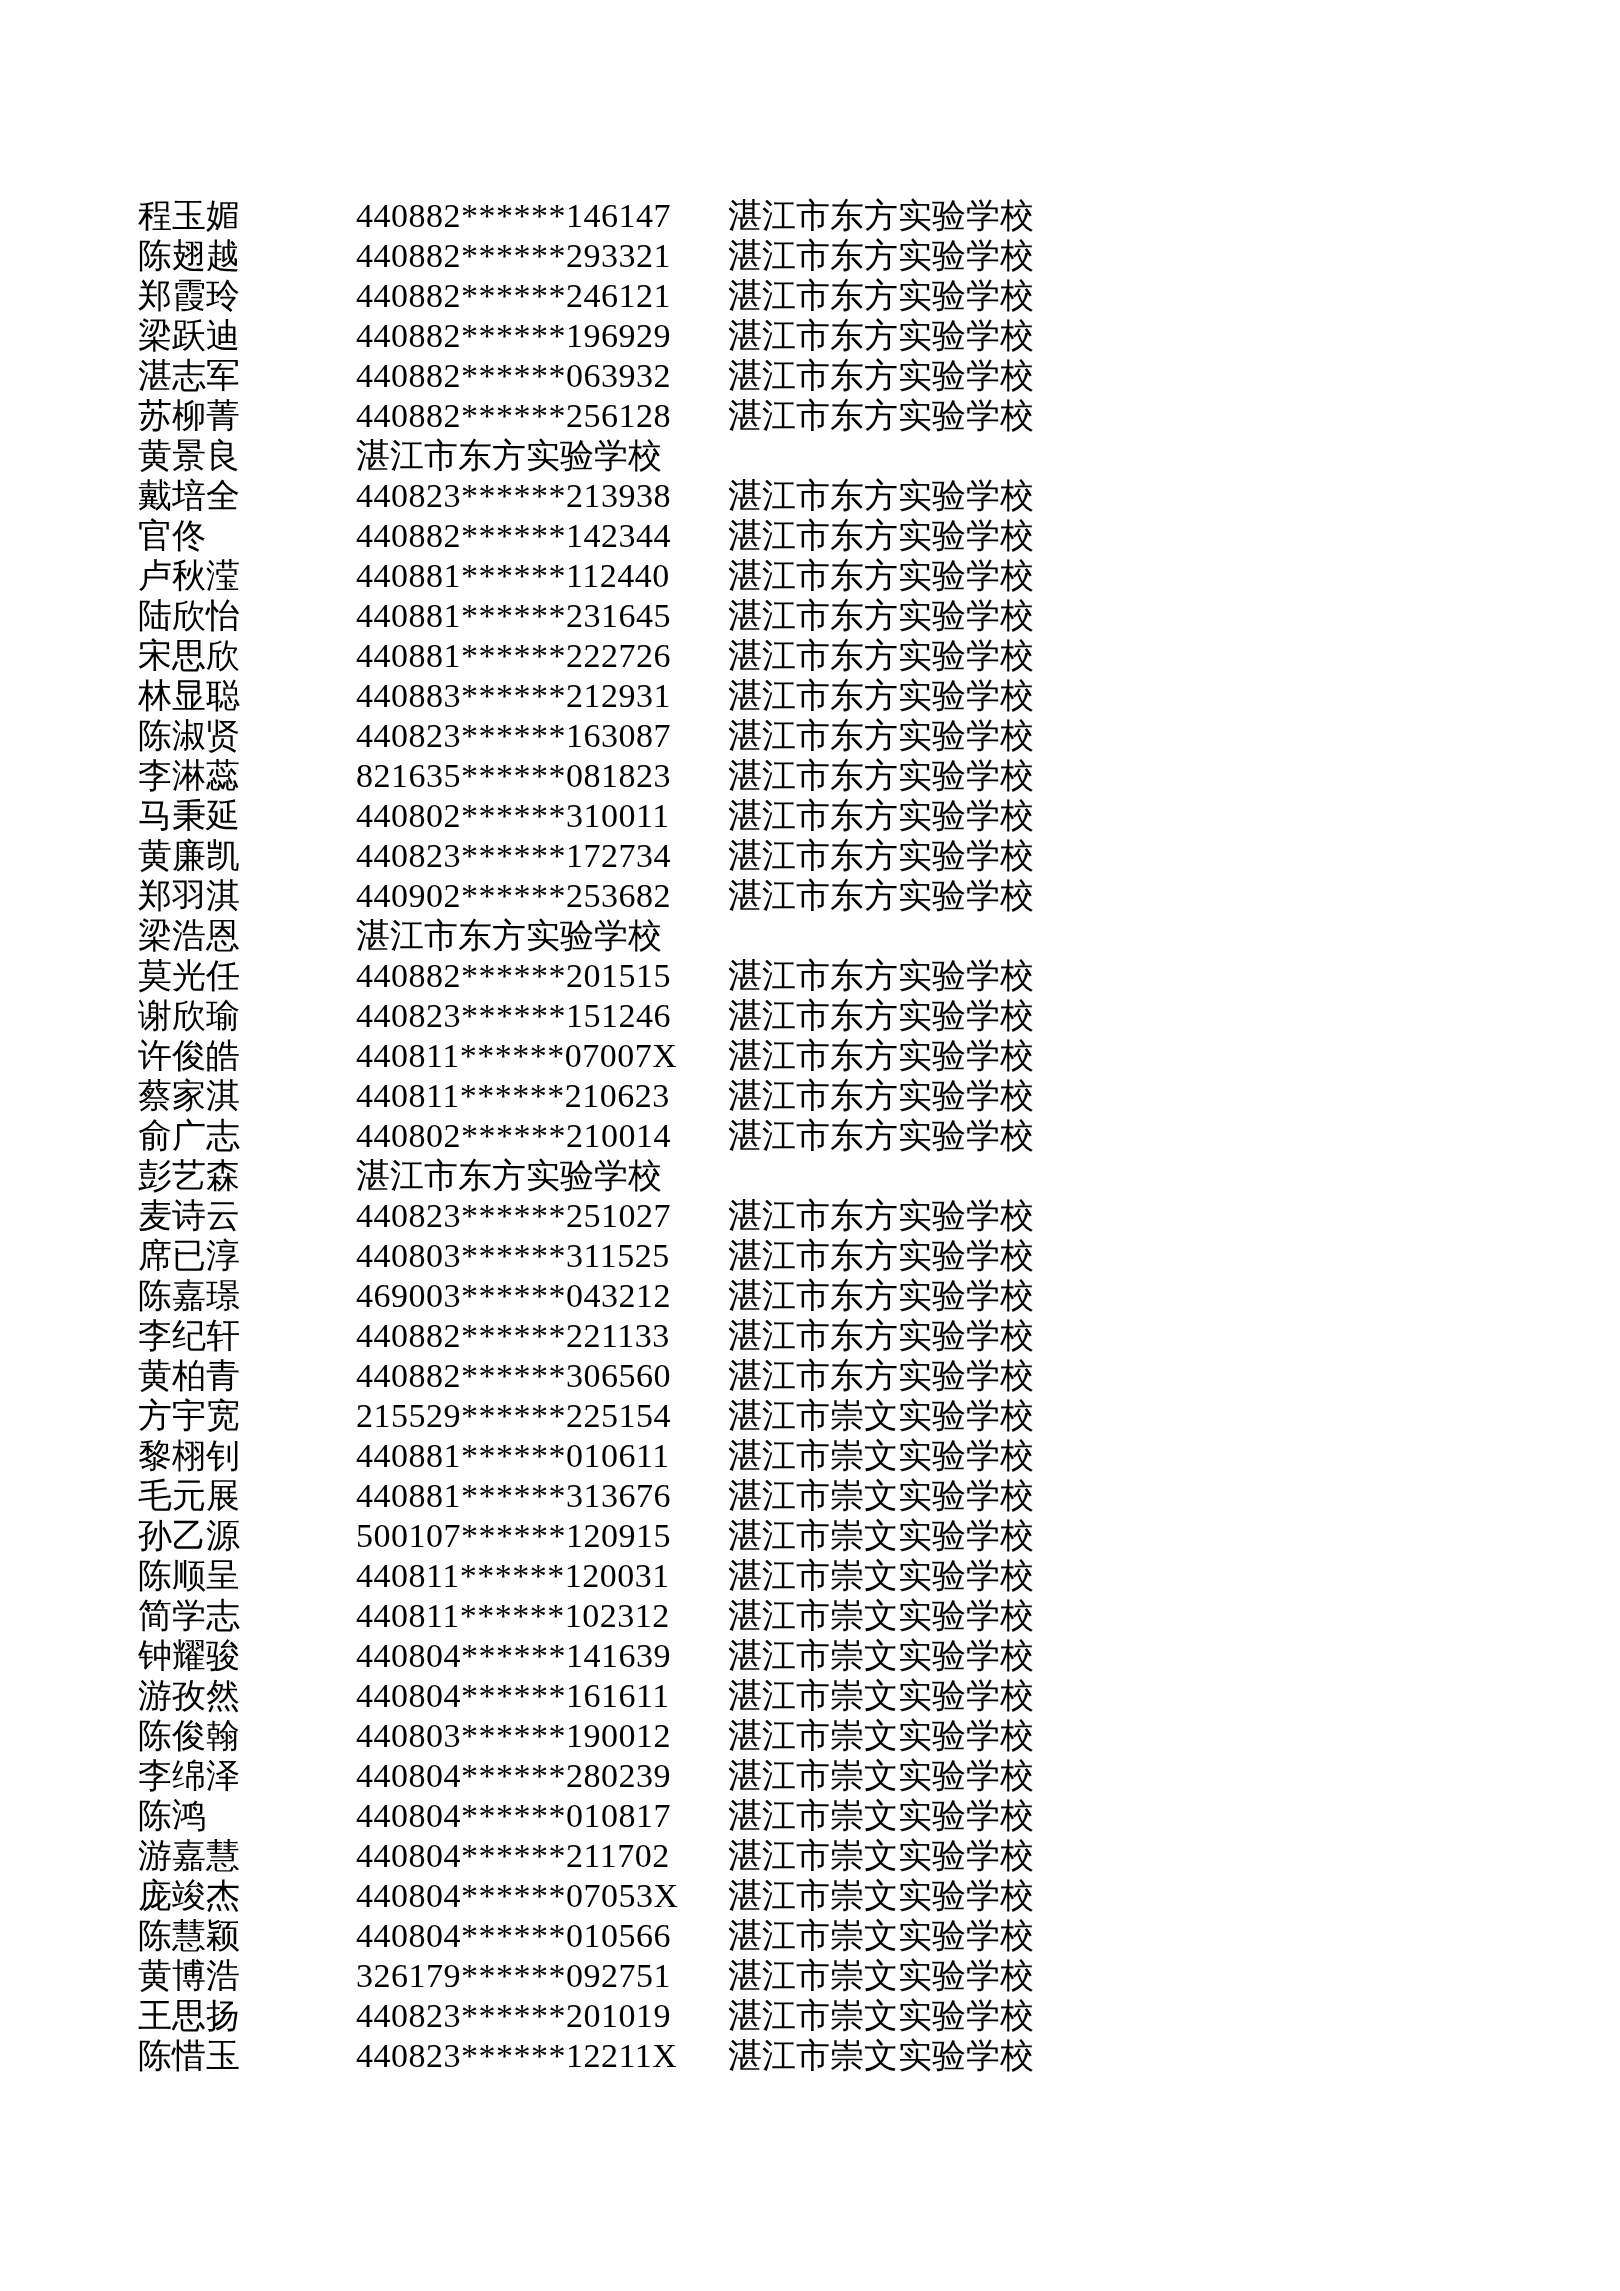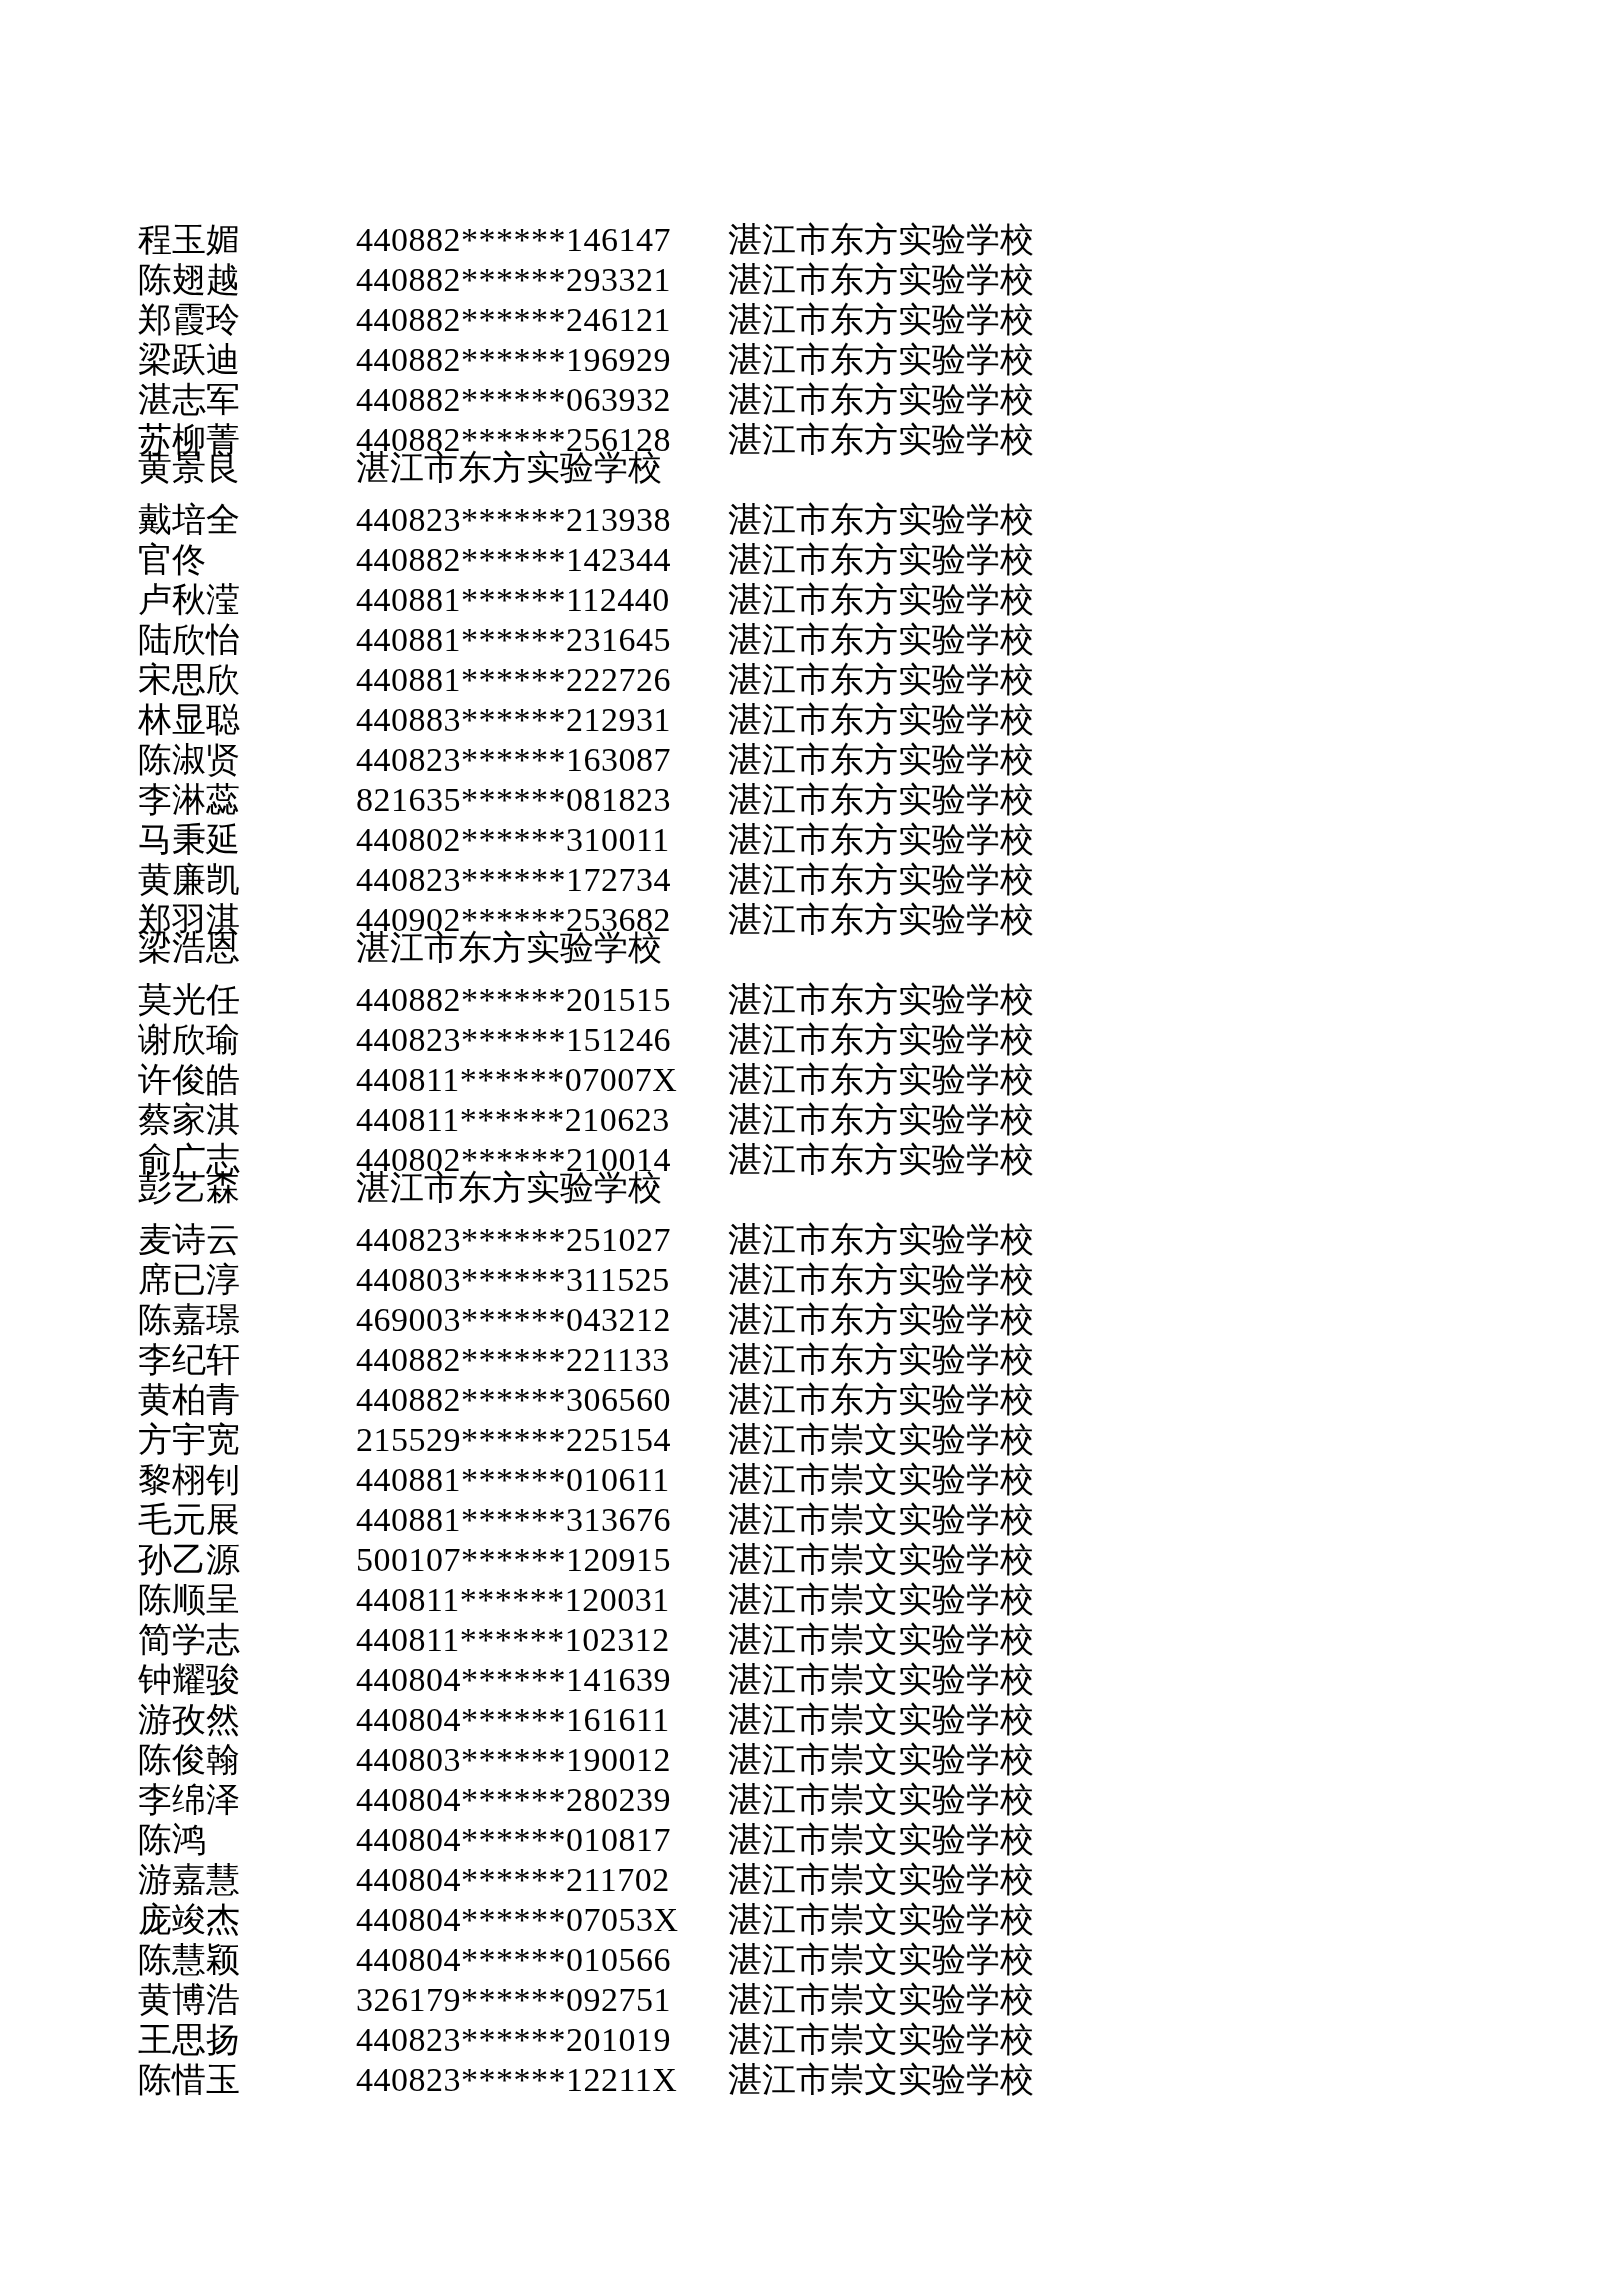--- a/index.html
+++ b/index.html
@@ -10,38 +10,38 @@
   .page {
     position: relative;
     width: 1620px;
     height: 2292px;
     background: #ffffff;
     overflow: hidden;
   }
   .roster {
     position: absolute;
     left: 138px;
-    top: 208px;
+    top: 196px;
     color: #000000;
     font-family: "Liberation Serif", "DejaVu Serif", serif;
     font-size: 34px;
     line-height: 40px;
     white-space: nowrap;
   }
   .row {
     display: flex;
     height: 40px;
     align-items: baseline;
   }
   .cell {
     display: block;
     overflow: visible;
   }
   .cell-name   { width: 218px; }
-  .cell-id     { width: 372px; letter-spacing: 0.5px; margin-top: 12px; }
+  .cell-id     { width: 372px; letter-spacing: 0.5px; }
   .cell-school { }
 </style>
 </head>
 <body>
 
 <div class="page">
   <div class="roster" id="roster-container">
       <div class="row">
         <div class="cell cell-name">程玉媚</div>
         <div class="cell cell-id">440882******146147</div>

